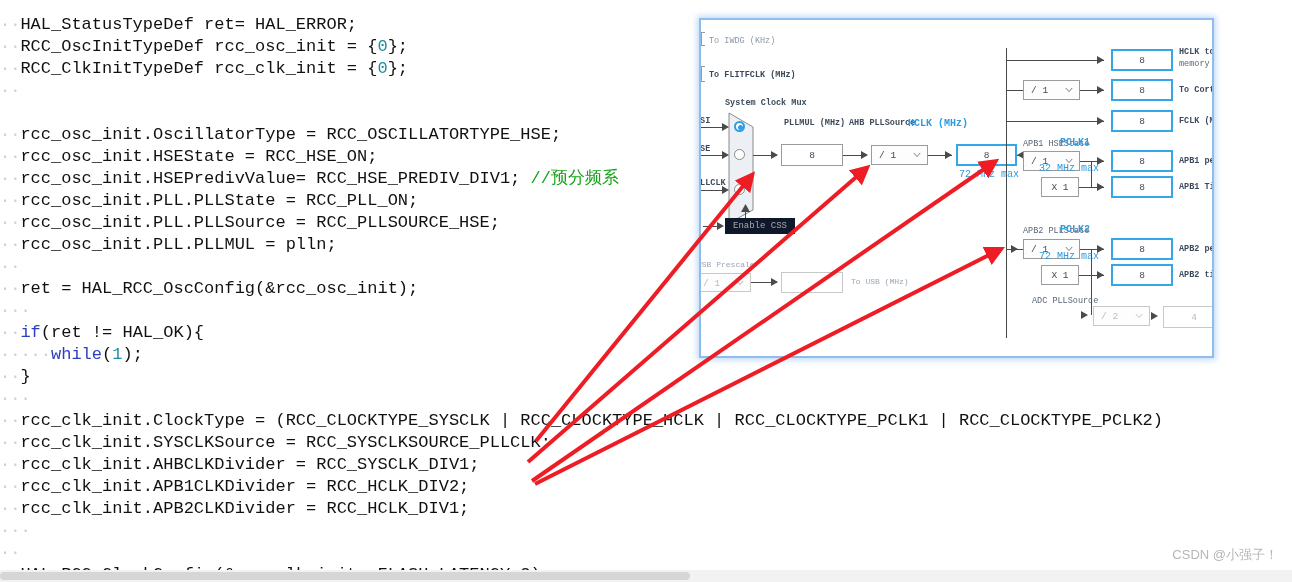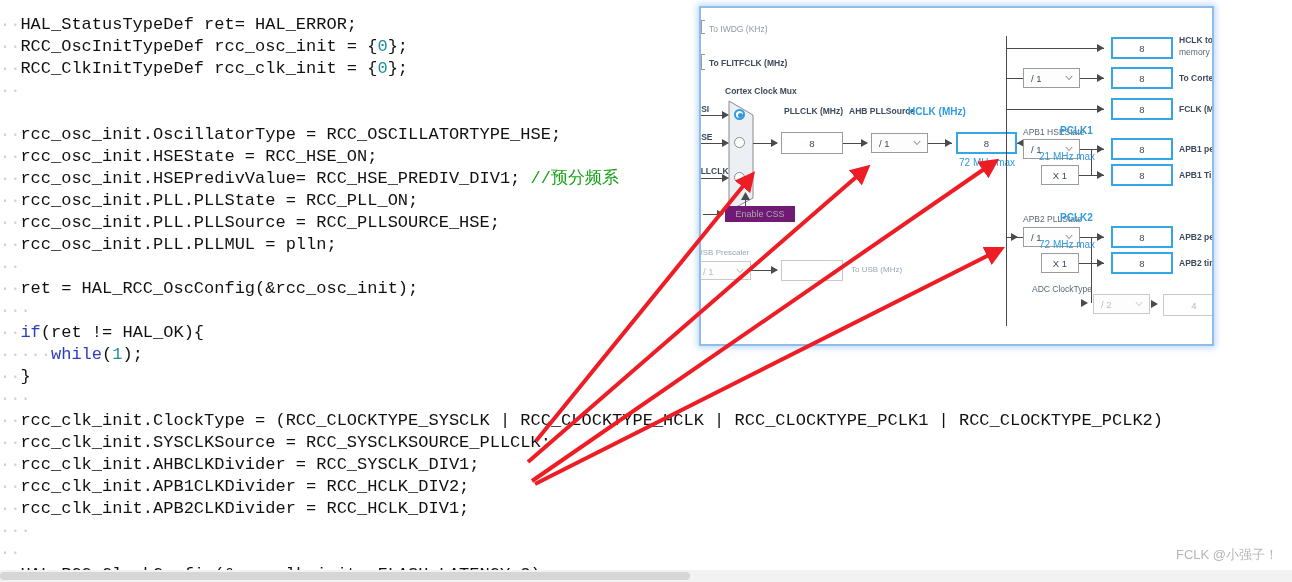--- a/index.html
+++ b/index.html
@@ -22,26 +22,26 @@
   }
   .code-line{height:22px;white-space:pre;}
   .kw{color:#2b3fbe;}
   .num{color:#1a8fa0;}
   .brace-num{color:#1a8fa0;}
   .cmt{color:#17a317;}
   .dot{color:#cfcfcf;}
 
   
   #clock-diagram{
-    position:absolute;left:699px;top:6px;width:511px;height:336px;
+    position:absolute;left:699px;top:18px;width:511px;height:336px;
     background:#ffffff;
     border:2px solid #8fbce8;
     box-shadow:0 0 6px 2px rgba(140,190,240,.55);
     overflow:hidden;
-    font-family:Liberation Sans, sans-serif;
+    font-family:Liberation Mono, monospace;
   }
   .dg-label{position:absolute;font-size:8.5px;color:#3d4a5c;font-weight:bold;white-space:nowrap;}
   .dg-label.thin{font-weight:normal;}
   .dg-small{position:absolute;font-size:8px;color:#9aa6b4;white-space:nowrap;}
   .dg-blue{position:absolute;font-size:10px;color:#2f9be0;white-space:nowrap;}
   .dg-netname{position:absolute;font-size:8.5px;color:#3d4a5c;font-weight:bold;white-space:nowrap;}
 
   .box{position:absolute;border:1px solid #9b9b9b;background:#fff;
        display:flex;align-items:center;justify-content:center;
        font-size:9.5px;color:#3d4a5c;box-sizing:border-box;}
@@ -61,21 +61,21 @@
     border-top:4px solid transparent;border-bottom:4px solid transparent;
     border-left:7px solid #4a4a4a;}
   .arrowhead.left{border-left:none;border-right:7px solid #4a4a4a;}
   .tick{position:absolute;border:1px solid #9b9b9b;border-right:none;width:4px;box-sizing:border-box;}
   .mux{position:absolute;}
   .radio{position:absolute;width:11px;height:11px;border-radius:50%;
          border:1px solid #8a8a8a;background:#fff;box-sizing:border-box;}
   .radio.on{border:2px solid #2f9be0;}
   .radio.on:after{content:"";position:absolute;left:2px;top:2px;width:5px;height:5px;
          border-radius:50%;background:#2f9be0;}
-  .csbtn{position:absolute;background:#701a75;color:#a8a8a8;font-size:9px;
+  .csbtn{position:absolute;background:#0f172a;color:#a8a8a8;font-size:9px;
          display:flex;align-items:center;justify-content:center;}
 
   
   #arrows{position:absolute;left:0;top:0;width:1292px;height:582px;pointer-events:none;}
 
   
   #watermark{position:absolute;right:14px;bottom:18px;font-size:13px;color:#b6b6b6;
     font-family:"Liberation Sans",sans-serif;white-space:nowrap;}
   #bottombar{position:absolute;left:0;bottom:0;width:1292px;height:12px;background:#f2f2f2;}
   #bottombar .scroll{position:absolute;left:0;top:2px;height:8px;width:690px;background:#d6d6d6;border-radius:4px;}
@@ -86,21 +86,21 @@
 <div id="code-pane"><div class="code-line"><span class="dot">·</span><span class="dot">·</span>HAL_StatusTypeDef ret= HAL_ERROR;</div><div class="code-line"><span class="dot">·</span><span class="dot">·</span>RCC_OscInitTypeDef rcc_osc_init = {<span class="brace-num">0</span>};</div><div class="code-line"><span class="dot">·</span><span class="dot">·</span>RCC_ClkInitTypeDef rcc_clk_init = {<span class="brace-num">0</span>};</div><div class="code-line"><span class="dot">·</span><span class="dot">·</span></div><div class="code-line"></div><div class="code-line"><span class="dot">·</span><span class="dot">·</span>rcc_osc_init.OscillatorType = RCC_OSCILLATORTYPE_HSE;</div><div class="code-line"><span class="dot">·</span><span class="dot">·</span>rcc_osc_init.HSEState = RCC_HSE_ON;</div><div class="code-line"><span class="dot">·</span><span class="dot">·</span>rcc_osc_init.HSEPredivValue= RCC_HSE_PREDIV_DIV1; <span class="cmt">//预分频系</span></div><div class="code-line"><span class="dot">·</span><span class="dot">·</span>rcc_osc_init.PLL.PLLState = RCC_PLL_ON;</div><div class="code-line"><span class="dot">·</span><span class="dot">·</span>rcc_osc_init.PLL.PLLSource = RCC_PLLSOURCE_HSE;</div><div class="code-line"><span class="dot">·</span><span class="dot">·</span>rcc_osc_init.PLL.PLLMUL = plln;</div><div class="code-line"><span class="dot">·</span><span class="dot">·</span></div><div class="code-line"><span class="dot">·</span><span class="dot">·</span>ret = HAL_RCC_OscConfig(&amp;rcc_osc_init);</div><div class="code-line"><span class="dot">·</span><span class="dot">·</span><span class="dot">·</span></div><div class="code-line"><span class="dot">·</span><span class="dot">·</span><span class="kw">if</span>(ret != HAL_OK){</div><div class="code-line"><span class="dot">·</span><span class="dot">·</span><span class="dot">·</span><span class="dot">·</span><span class="dot">·</span><span class="kw">while</span>(<span class="num">1</span>);</div><div class="code-line"><span class="dot">·</span><span class="dot">·</span>}</div><div class="code-line"><span class="dot">·</span><span class="dot">·</span><span class="dot">·</span></div><div class="code-line"><span class="dot">·</span><span class="dot">·</span>rcc_clk_init.ClockType = (RCC_CLOCKTYPE_SYSCLK | RCC_CLOCKTYPE_HCLK | RCC_CLOCKTYPE_PCLK1 | RCC_CLOCKTYPE_PCLK2)</div><div class="code-line"><span class="dot">·</span><span class="dot">·</span>rcc_clk_init.SYSCLKSource = RCC_SYSCLKSOURCE_PLLCLK;</div><div class="code-line"><span class="dot">·</span><span class="dot">·</span>rcc_clk_init.AHBCLKDivider = RCC_SYSCLK_DIV1;</div><div class="code-line"><span class="dot">·</span><span class="dot">·</span>rcc_clk_init.APB1CLKDivider = RCC_HCLK_DIV2;</div><div class="code-line"><span class="dot">·</span><span class="dot">·</span>rcc_clk_init.APB2CLKDivider = RCC_HCLK_DIV1;</div><div class="code-line"><span class="dot">·</span><span class="dot">·</span><span class="dot">·</span></div><div class="code-line"><span class="dot">·</span><span class="dot">·</span></div><div class="code-line"><span class="dot">·</span><span class="dot">·</span>HAL_RCC_ClockConfig(&amp;rcc_clk_init, FLASH_LATENCY_2)</div></div>
 
 <div id="clock-diagram">
 
   <div class="tick" style="left:0px;top:12px;height:14px;"></div>
   <div class="dg-label thin" style="left:8px;top:16px;color:#8d99a8;">To IWDG (KHz)</div>
 
   <div class="tick" style="left:0px;top:46px;height:16px;"></div>
   <div class="dg-label" style="left:8px;top:50px;">To FLITFCLK (MHz)</div>
 
-  <div class="dg-label" style="left:24px;top:78px;">Cortex Clock Mux</div>
+  <div class="dg-label" style="left:24px;top:78px;">System Clock Mux</div>
 
   <svg class="mux" style="left:27px;top:90px;" width="40" height="116">
     <polygon points="1,3 25,17 25,100 1,113" fill="#eceff3" stroke="#8a8a8a" stroke-width="1"></polygon>
   </svg>
 
   <div class="dg-netname" style="left:-6px;top:96px;">HSI</div>
   <div class="wire wh" style="left:-4px;top:107px;width:30px;"></div>
   <div class="arrowhead" style="left:21px;top:103px;"></div>
   <div class="radio on" style="left:33px;top:101px;"></div>
 
@@ -127,21 +127,21 @@
     <span class="v">/ 1</span>
     <svg class="cv" viewBox="0 0 10 7">
         <polyline points="1,1 5,5.5 9,1" fill="none" stroke="#b0b0b0" stroke-width="1.2"></polyline>
       </svg>
   </div>
   <div class="wire wh" style="left:50px;top:262px;width:26px;"></div>
   <div class="arrowhead" style="left:70px;top:258px;"></div>
   <div class="box dim" style="left:80px;top:252px;width:62px;height:21px;"></div>
   <div class="dg-small" style="left:150px;top:257px;">To USB (MHz)</div>
 
-  <div class="dg-label" style="left:83px;top:98px;">PLLCLK (MHz)</div>
+  <div class="dg-label" style="left:83px;top:98px;">PLLMUL (MHz)</div>
   <div class="wire wh" style="left:52px;top:135px;width:24px;"></div>
   <div class="arrowhead" style="left:70px;top:131px;"></div>
   <div class="box" style="left:80px;top:124px;width:62px;height:22px;">8</div>
 
   <div class="wire wh" style="left:142px;top:135px;width:24px;"></div>
   <div class="arrowhead" style="left:160px;top:131px;"></div>
   <div class="dg-label" style="left:148px;top:98px;">AHB PLLSource</div>
   <div class="sel" style="left:170px;top:125px;width:57px;height:20px;">
     <span class="v">/ 1</span>
     <svg class="cv" viewBox="0 0 10 7">
@@ -186,21 +186,21 @@
   <div class="dg-label thin" style="left:322px;top:119px;color:#5a6676;">APB1 HSEState</div>
   <div class="sel" style="left:322px;top:131px;width:57px;height:20px;">
     <span class="v">/ 1</span>
     <svg class="cv" viewBox="0 0 10 7">
         <polyline points="1,1 5,5.5 9,1" fill="none" stroke="#777" stroke-width="1.2"></polyline>
       </svg>
   </div>
   <div class="dg-blue" style="left:359px;top:117px;font-weight:bold;">PCLK1</div>
   <div class="wire wh" style="left:379px;top:141px;width:24px;"></div>
   <div class="arrowhead" style="left:396px;top:137px;"></div>
-  <div class="dg-blue" style="left:338px;top:143px;">21 MHz max</div>
+  <div class="dg-blue" style="left:338px;top:143px;">32 MHz max</div>
   <div class="box out" style="left:410px;top:130px;width:62px;height:22px;">8</div>
   <div class="dg-label" style="left:478px;top:136px;">APB1 periphe</div>
 
   <div class="wire wv" style="left:390px;top:141px;height:26px;"></div>
   <div class="wire wh" style="left:374px;top:167px;width:17px;"></div>
   <div class="box" style="left:340px;top:157px;width:38px;height:20px;">X 1</div>
   <div class="wire wh" style="left:378px;top:167px;width:25px;"></div>
   <div class="arrowhead" style="left:396px;top:163px;"></div>
   <div class="box out" style="left:410px;top:156px;width:62px;height:22px;">8</div>
   <div class="dg-label" style="left:478px;top:162px;">APB1 Timer cl</div>
@@ -222,21 +222,21 @@
   <div class="dg-label" style="left:478px;top:224px;">APB2 periphe</div>
 
   <div class="wire wv" style="left:390px;top:229px;height:66px;"></div>
   <div class="wire wh" style="left:374px;top:255px;width:17px;"></div>
   <div class="box" style="left:340px;top:245px;width:38px;height:20px;">X 1</div>
   <div class="wire wh" style="left:378px;top:255px;width:25px;"></div>
   <div class="arrowhead" style="left:396px;top:251px;"></div>
   <div class="box out" style="left:410px;top:244px;width:62px;height:22px;">8</div>
   <div class="dg-label" style="left:478px;top:250px;">APB2 timer cl</div>
 
-  <div class="dg-label thin" style="left:331px;top:276px;color:#5a6676;">ADC ClockType</div>
+  <div class="dg-label thin" style="left:331px;top:276px;color:#5a6676;">ADC PLLSource</div>
   <div class="wire wh" style="left:390px;top:295px;width:-0px;"></div>
   <div class="arrowhead" style="left:380px;top:291px;"></div>
   <div class="sel dim" style="left:392px;top:286px;width:57px;height:20px;">
     <span class="v">/ 2</span>
     <svg class="cv" viewBox="0 0 10 7">
         <polyline points="1,1 5,5.5 9,1" fill="none" stroke="#c0c0c0" stroke-width="1.2"></polyline>
       </svg>
   </div>
   <div class="arrowhead" style="left:450px;top:292px;"></div>
   <div class="box dim" style="left:462px;top:286px;width:62px;height:22px;">4</div>
@@ -248,16 +248,16 @@
     <marker id="rh" markerWidth="5" markerHeight="5" refX="2.2" refY="2.5" orient="auto">
       <polygon points="0,0 5,2.5 0,5" fill="#ee1c24"></polygon>
     </marker>
   </defs>
   <line x1="536" y1="441" x2="748" y2="180" stroke="#ee1c24" stroke-width="4" marker-end="url(#rh)"></line>
   <line x1="528" y1="462" x2="862" y2="172" stroke="#ee1c24" stroke-width="4" marker-end="url(#rh)"></line>
   <line x1="532" y1="481" x2="990" y2="165" stroke="#ee1c24" stroke-width="4" marker-end="url(#rh)"></line>
   <line x1="535" y1="484" x2="995" y2="252" stroke="#ee1c24" stroke-width="4" marker-end="url(#rh)"></line>
 </svg>
 
-<div id="watermark">FCLK @小强子！</div>
+<div id="watermark">CSDN @小强子！</div>
 <div id="bottombar">
   <div class="scroll"></div>
 </div>
 
 </body></html>

